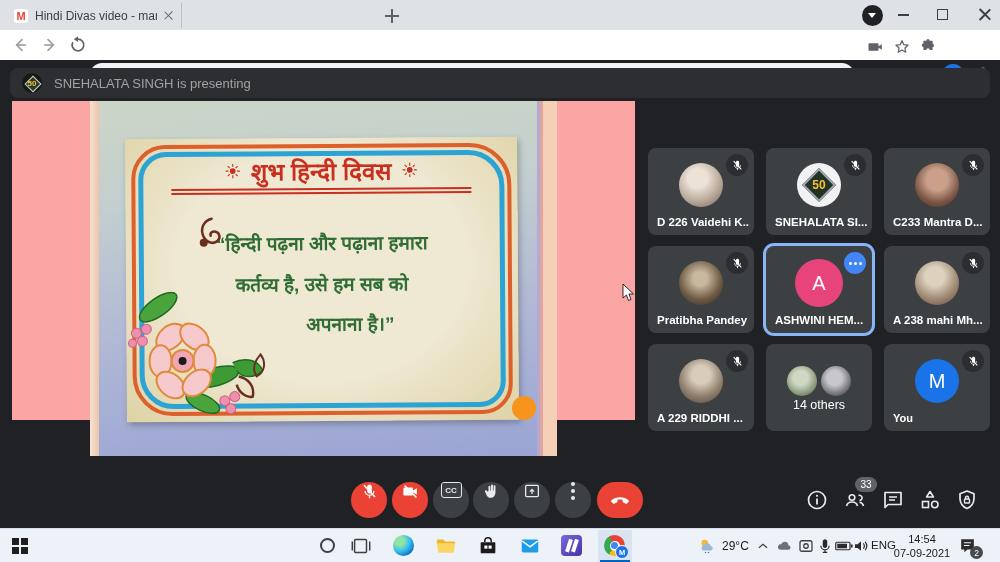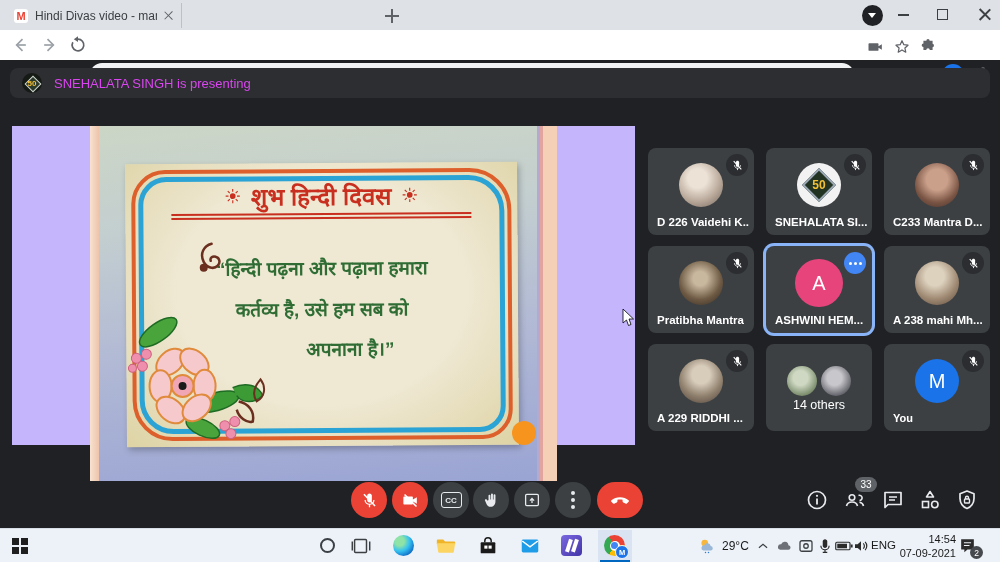--- a/index.html
+++ b/index.html
@@ -36,22 +36,22 @@
   .urlbar{position:absolute;left:90px;top:33px;width:764px;height:24px;border-radius:12px;background:#f1f3f4;display:flex;align-items:center;padding:0 12px;box-sizing:border-box;gap:8px;}
   .url{font-size:13px;white-space:nowrap;}
   .url .host{color:#202124;} .url .path{color:#5f6368;}
   .avatar-m{position:absolute;left:942px;top:34px;width:22px;height:22px;border-radius:50%;background:#1a73e8;color:#fff;font-size:12px;font-weight:bold;display:flex;align-items:center;justify-content:center;}
   .kebab-v{position:absolute;width:4px;height:4px;border-radius:50%;background:#5f6368;}
   
   .banner{position:absolute;left:10px;top:68px;width:980px;height:30px;background:#2d2e32;border-radius:8px;display:flex;align-items:center;padding-left:12px;box-sizing:border-box;gap:12px;}
   .banner-logo{width:20px;height:20px;border-radius:50%;background:#151a15;position:relative;flex:0 0 auto;}
   .banner-logo i{position:absolute;left:4.5px;top:4.5px;width:10px;height:10px;border:1px solid #cfd4cf;background:#2c3a2c;transform:rotate(45deg);}
   .banner-logo b{position:absolute;left:0;top:5.5px;width:20px;text-align:center;font-size:8px;color:#f2c037;font-style:normal;}
-  .banner-text{color:#d946ef;font-size:13px;font-weight:500;}
-  .vframe{position:absolute;left:12px;top:126px;width:623px;height:319px;background:#c4b5fd;}
+  .banner-text{color:#a3a3a3;font-size:13px;font-weight:500;}
+  .vframe{position:absolute;left:12px;top:101px;width:623px;height:319px;background:#fca5a5;}
   .vc{position:absolute;left:78px;top:0;width:467px;height:355px;overflow:hidden;background:linear-gradient(175deg,#ccd6c6 0%,#c3ced0 28%,#b0b8d5 62%,#9aa4d3 100%);}
   .strip-l{position:absolute;left:0;top:0;width:9px;height:100%;background:linear-gradient(90deg,#f7e3d0,#eec3ab);}
   .strip-r{position:absolute;right:0;top:0;width:20px;height:100%;background:linear-gradient(90deg,#b4aad0 0 3px,#e2a49e 3px 6px,#f6d0b6 6px 20px);}
   .poster{position:absolute;left:36px;top:37px;width:392px;height:283px;transform:rotate(-.4deg);background:radial-gradient(ellipse at 50% 45%,#efe8d3 52%,#ddd3a4 100%);box-shadow:2px 3px 6px rgba(0,0,0,.25);}
   .pb1{position:absolute;inset:6px;border:4px solid #dd5f2b;border-radius:34px 42px 30px 40px;}
   .pb2{position:absolute;inset:13px;border:5px solid #2ba3d4;border-radius:28px 36px 26px 34px;}
   .ptitle{position:absolute;left:0;top:16px;width:100%;display:flex;align-items:center;justify-content:center;gap:10px;color:#c92f1f;font-size:24px;font-weight:bold;}
   .punder{position:absolute;left:50%;top:50px;transform:translateX(-50%);width:300px;height:6px;border-top:2px solid #c92f1f;border-bottom:2px solid #c92f1f;box-sizing:border-box;}
   .pline{position:absolute;width:100%;text-align:center;color:#2f6d35;font-size:19px;font-weight:bold;}
   .pattr{position:absolute;right:34px;top:212px;text-align:center;color:#2f6d35;font-size:15px;font-weight:bold;line-height:1.4;}
@@ -68,21 +68,21 @@
   .logo50{background:#f2f2f2;position:relative;}
   .logo50 i{position:absolute;left:10px;top:10px;width:24px;height:24px;background:#223322;border:2px solid #9aa7b4;transform:rotate(45deg);box-sizing:border-box;}
   .logo50 b{position:absolute;left:0;top:15px;width:44px;text-align:center;color:#f2c037;font-size:12px;font-style:normal;}
   .pmenu{position:absolute;top:6px;right:6px;width:22px;height:22px;border-radius:50%;background:#4285f4;display:flex;align-items:center;justify-content:center;gap:2px;}
   .pmenu i{width:3px;height:3px;border-radius:50%;background:#fff;}
   .mini-av{position:absolute;top:22px;width:30px;height:30px;border-radius:50%;}
   .grp-name{position:absolute;left:0;right:0;top:54px;text-align:center;color:#fff;font-size:12.5px;font-weight:500;}
   
   .bb-left{position:absolute;left:16px;top:491px;display:flex;align-items:center;gap:11px;color:#e8eaed;font-size:14px;}
   .bb-div{width:1px;height:16px;background:#5f6368;}
-  .cbtn{position:absolute;top:482px;width:36px;height:36px;border-radius:50%;background:#3c4043;display:flex;align-items:center;justify-content:center;color:#e8eaed;}
+  .cbtn{position:absolute;top:482px;width:36px;height:36px;border-radius:50%;background:#3c4043;display:flex;justify-content:center;color:#e8eaed;}
   .cbtn.red{background:#ea4335;color:#fff;}
   .endcall{position:absolute;left:597px;top:482px;width:46px;height:36px;border-radius:18px;background:#ea4335;display:flex;align-items:center;justify-content:center;color:#fff;}
   .ccbox{width:19px;height:14px;border:1.7px solid #e8eaed;border-radius:3px;font-size:8px;font-weight:bold;color:#e8eaed;display:flex;align-items:center;justify-content:center;}
   .rbtn{position:absolute;top:488px;width:24px;height:24px;color:#e8eaed;}
   .pbadge{position:absolute;left:855px;top:477px;min-width:16px;height:15px;border-radius:8px;background:#5f6368;color:#fff;font-size:10px;display:flex;align-items:center;justify-content:center;padding:0 3px;}
   
   .taskbar{position:absolute;left:0;top:528px;width:1000px;height:34px;background:#edf2f9;border-top:1px solid #d8dee8;box-sizing:border-box;}
   .startwin{position:absolute;left:12px;top:9px;width:16px;height:16px;display:grid;grid-template-columns:7px 7px;grid-template-rows:7px 7px;gap:1.6px;}
   .startwin i{background:#1f1f1f;}
   .tsearch{position:absolute;left:38px;top:3px;width:272px;height:27px;background:#fff;border:1px solid #b6bcc6;box-sizing:border-box;display:flex;align-items:center;gap:8px;padding:0 10px;}
@@ -91,21 +91,21 @@
   .cortana{position:absolute;left:320px;top:9px;width:15px;height:15px;border:2px solid #3b3f46;border-radius:50%;box-sizing:border-box;}
   .tico{position:absolute;top:6px;width:22px;height:22px;}
   .chrome-hl{position:absolute;left:598px;top:1px;width:34px;height:33px;background:rgba(180,200,230,.35);}
   .chrome-ul{position:absolute;left:600px;top:31px;width:30px;height:2.5px;background:#0067c0;}
   .chrome-ic{position:relative;width:21px;height:21px;border-radius:50%;background:conic-gradient(from -30deg,#ea4335 0 33.3%,#fbbc05 0 66.6%,#34a853 0 100%);}
   .chrome-ic u{position:absolute;left:5.5px;top:5.5px;width:10px;height:10px;border-radius:50%;background:#fff;}
   .chrome-ic s{position:absolute;left:7px;top:7px;width:7px;height:7px;border-radius:50%;background:#4285f4;}
   .chrome-badge{position:absolute;right:-4px;bottom:-3px;width:12px;height:12px;border-radius:50%;background:#1a73e8;border:1.5px solid #edf2f9;color:#fff;font-size:7.5px;font-weight:bold;display:flex;align-items:center;justify-content:center;}
   .traytxt{position:absolute;top:10px;font-size:12px;color:#1b1b1b;}
   .trayic{position:absolute;top:8px;width:18px;height:18px;color:#3c4043;}
-  .clockblk{position:absolute;left:888px;top:4px;width:68px;text-align:right;font-size:11px;color:#1b1b1b;line-height:1.25;}
+  .clockblk{position:absolute;left:888px;top:4px;width:68px;text-align:center;font-size:11px;color:#1b1b1b;line-height:1.25;}
   .notif{position:absolute;left:958px;top:7px;width:20px;height:20px;}
   .nbadge{position:absolute;right:-5px;bottom:-3px;width:13px;height:13px;border-radius:50%;background:#46494d;color:#fff;font-size:8.5px;display:flex;align-items:center;justify-content:center;}
   .purp{width:21px;height:21px;border-radius:4px;background:linear-gradient(135deg,#7a68e0,#4334a8);position:relative;overflow:hidden;}
   .purp:before,.purp:after{content:"";position:absolute;top:4px;width:3.5px;height:13px;background:#fff;transform:rotate(18deg);}
   .purp:before{left:6px;} .purp:after{left:12px;}
 </style>
 </head>
 <body>
 
 <div class="app">
@@ -327,21 +327,21 @@
         </span>
       <span class="name">C233 Mantra D...</span>
     </div>
     <div class="tile">
       <div class="av" style="background:radial-gradient(circle at 48% 40%,#c8b89e 20%,#6e5a44 60%,#2e261e)"></div>
       <span class="micoff">
           <svg width="13" height="13" viewBox="0 0 24 24">
             <use href="#s-micoff"></use>
           </svg>
         </span>
-      <span class="name">Pratibha Mantra</span>
+      <span class="name">Pratibha Pandey</span>
     </div>
     <div class="tile tile-sel">
       <div class="av av-letter" style="background:#e8447c;width:48px;height:48px;top:13px">A</div>
       <span class="pmenu">
           <i></i>
           <i></i>
           <i></i>
         </span>
       <span class="name">ASHWINI HEM...</span>
     </div>

